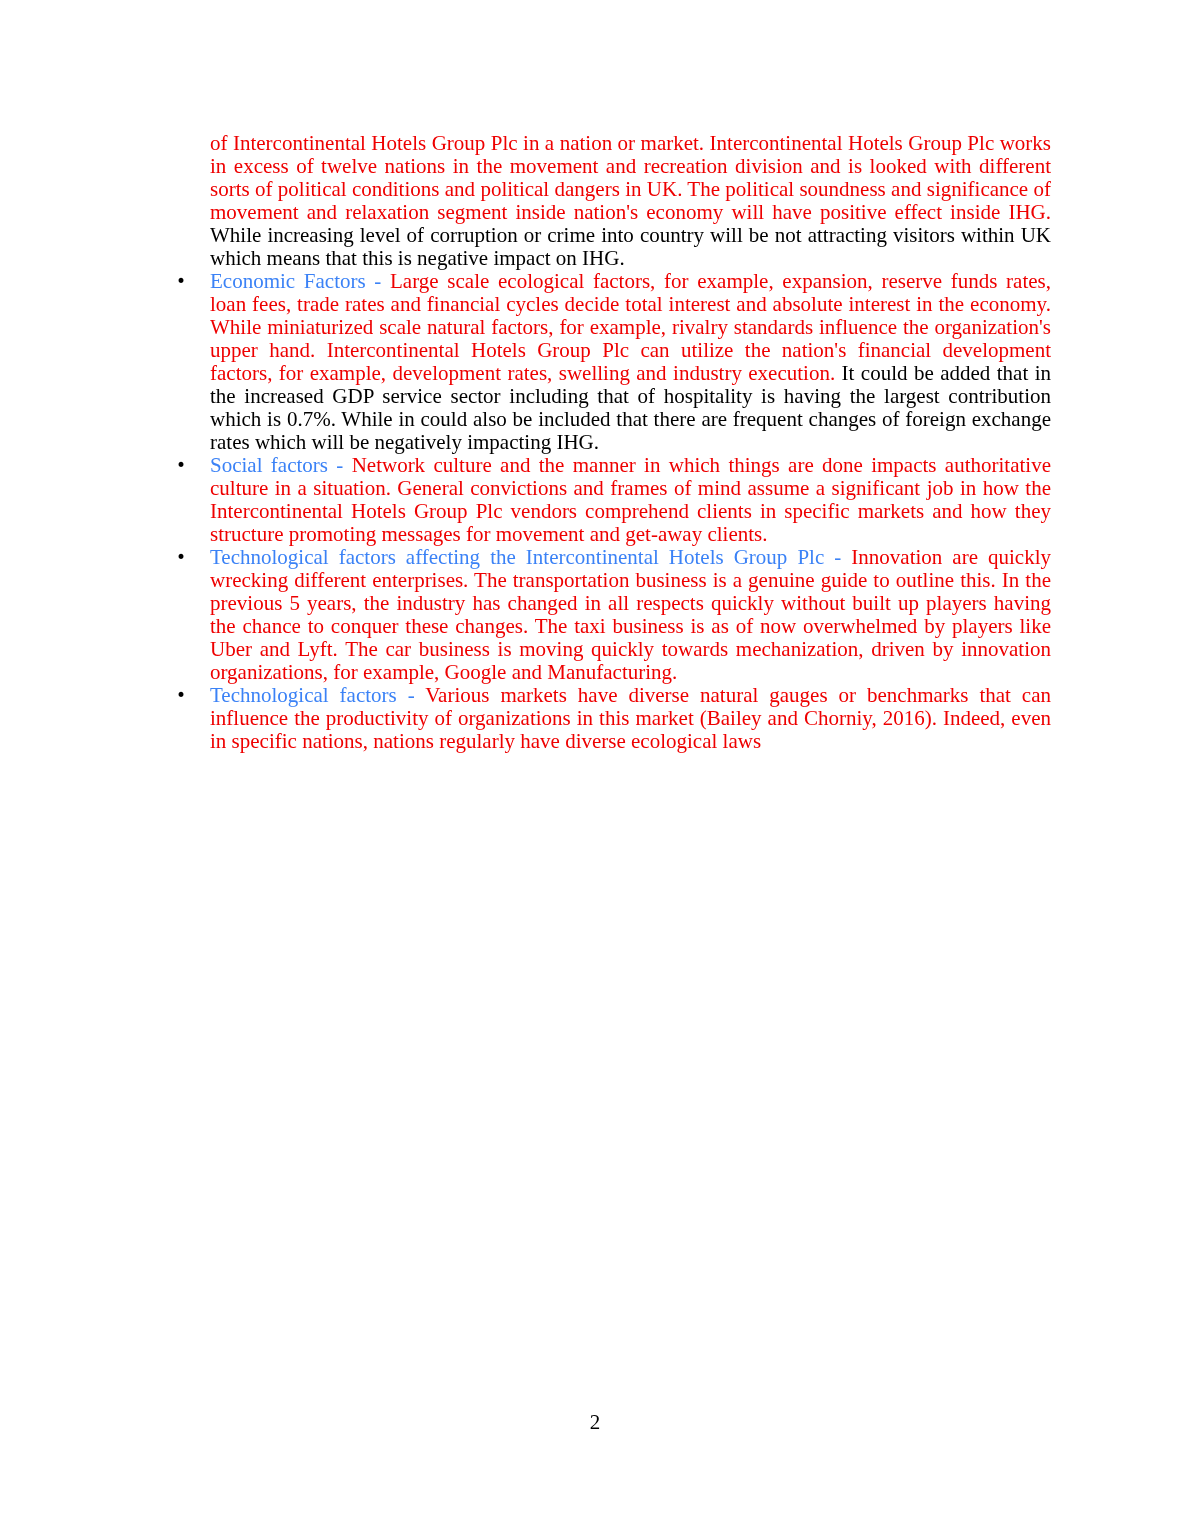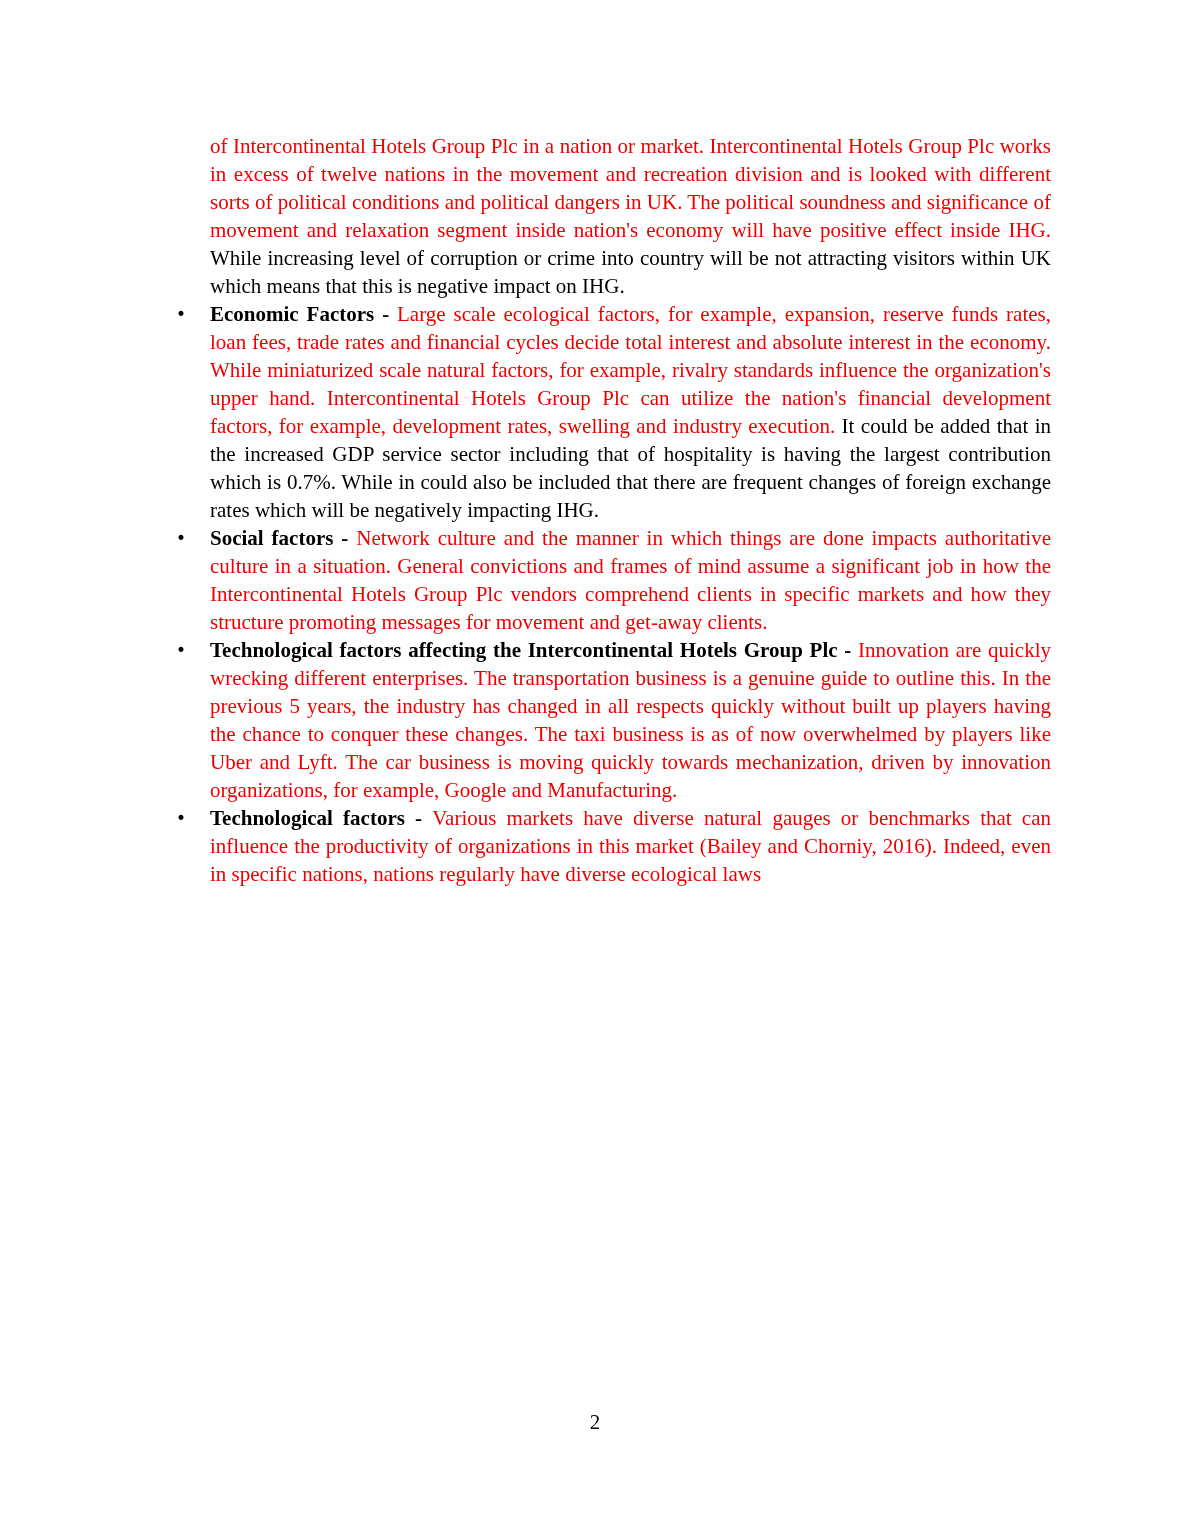--- a/index.html
+++ b/index.html
@@ -15,21 +15,21 @@
     font-family: "Liberation Serif", serif;
     color: #000000;
     overflow: hidden;
   }
   .content {
     position: absolute;
     left: 210px;
     top: 132px;
     width: 841px;
     font-size: 21px;
-    line-height: 28px;
+    line-height: 23px;
     text-align: justify;
   }
   p.para {
     margin: 0;
     padding: 0;
   }
   ul.bullets {
     list-style: none;
     margin: 0;
     padding: 0;
@@ -42,21 +42,21 @@
   ul.bullets li .bullet-marker {
     position: absolute;
     left: -34px;
     top: 0;
     color: #000000;
     font-family: "DejaVu Sans", sans-serif;
     font-size: 17px;
   }
   .run-red { color: #ee0000; }
   .run-black { color: #000000; }
-  .run-bold { font-weight: bold; color: #000000; }
+  .run-bold { font-weight: normal; color: #3b82f6; }
   .page-number {
     position: absolute;
     left: 0;
     right: 0;
     top: 1410px;
     text-align: center;
     font-size: 21px;
     color: #000000;
   }
 </style>

